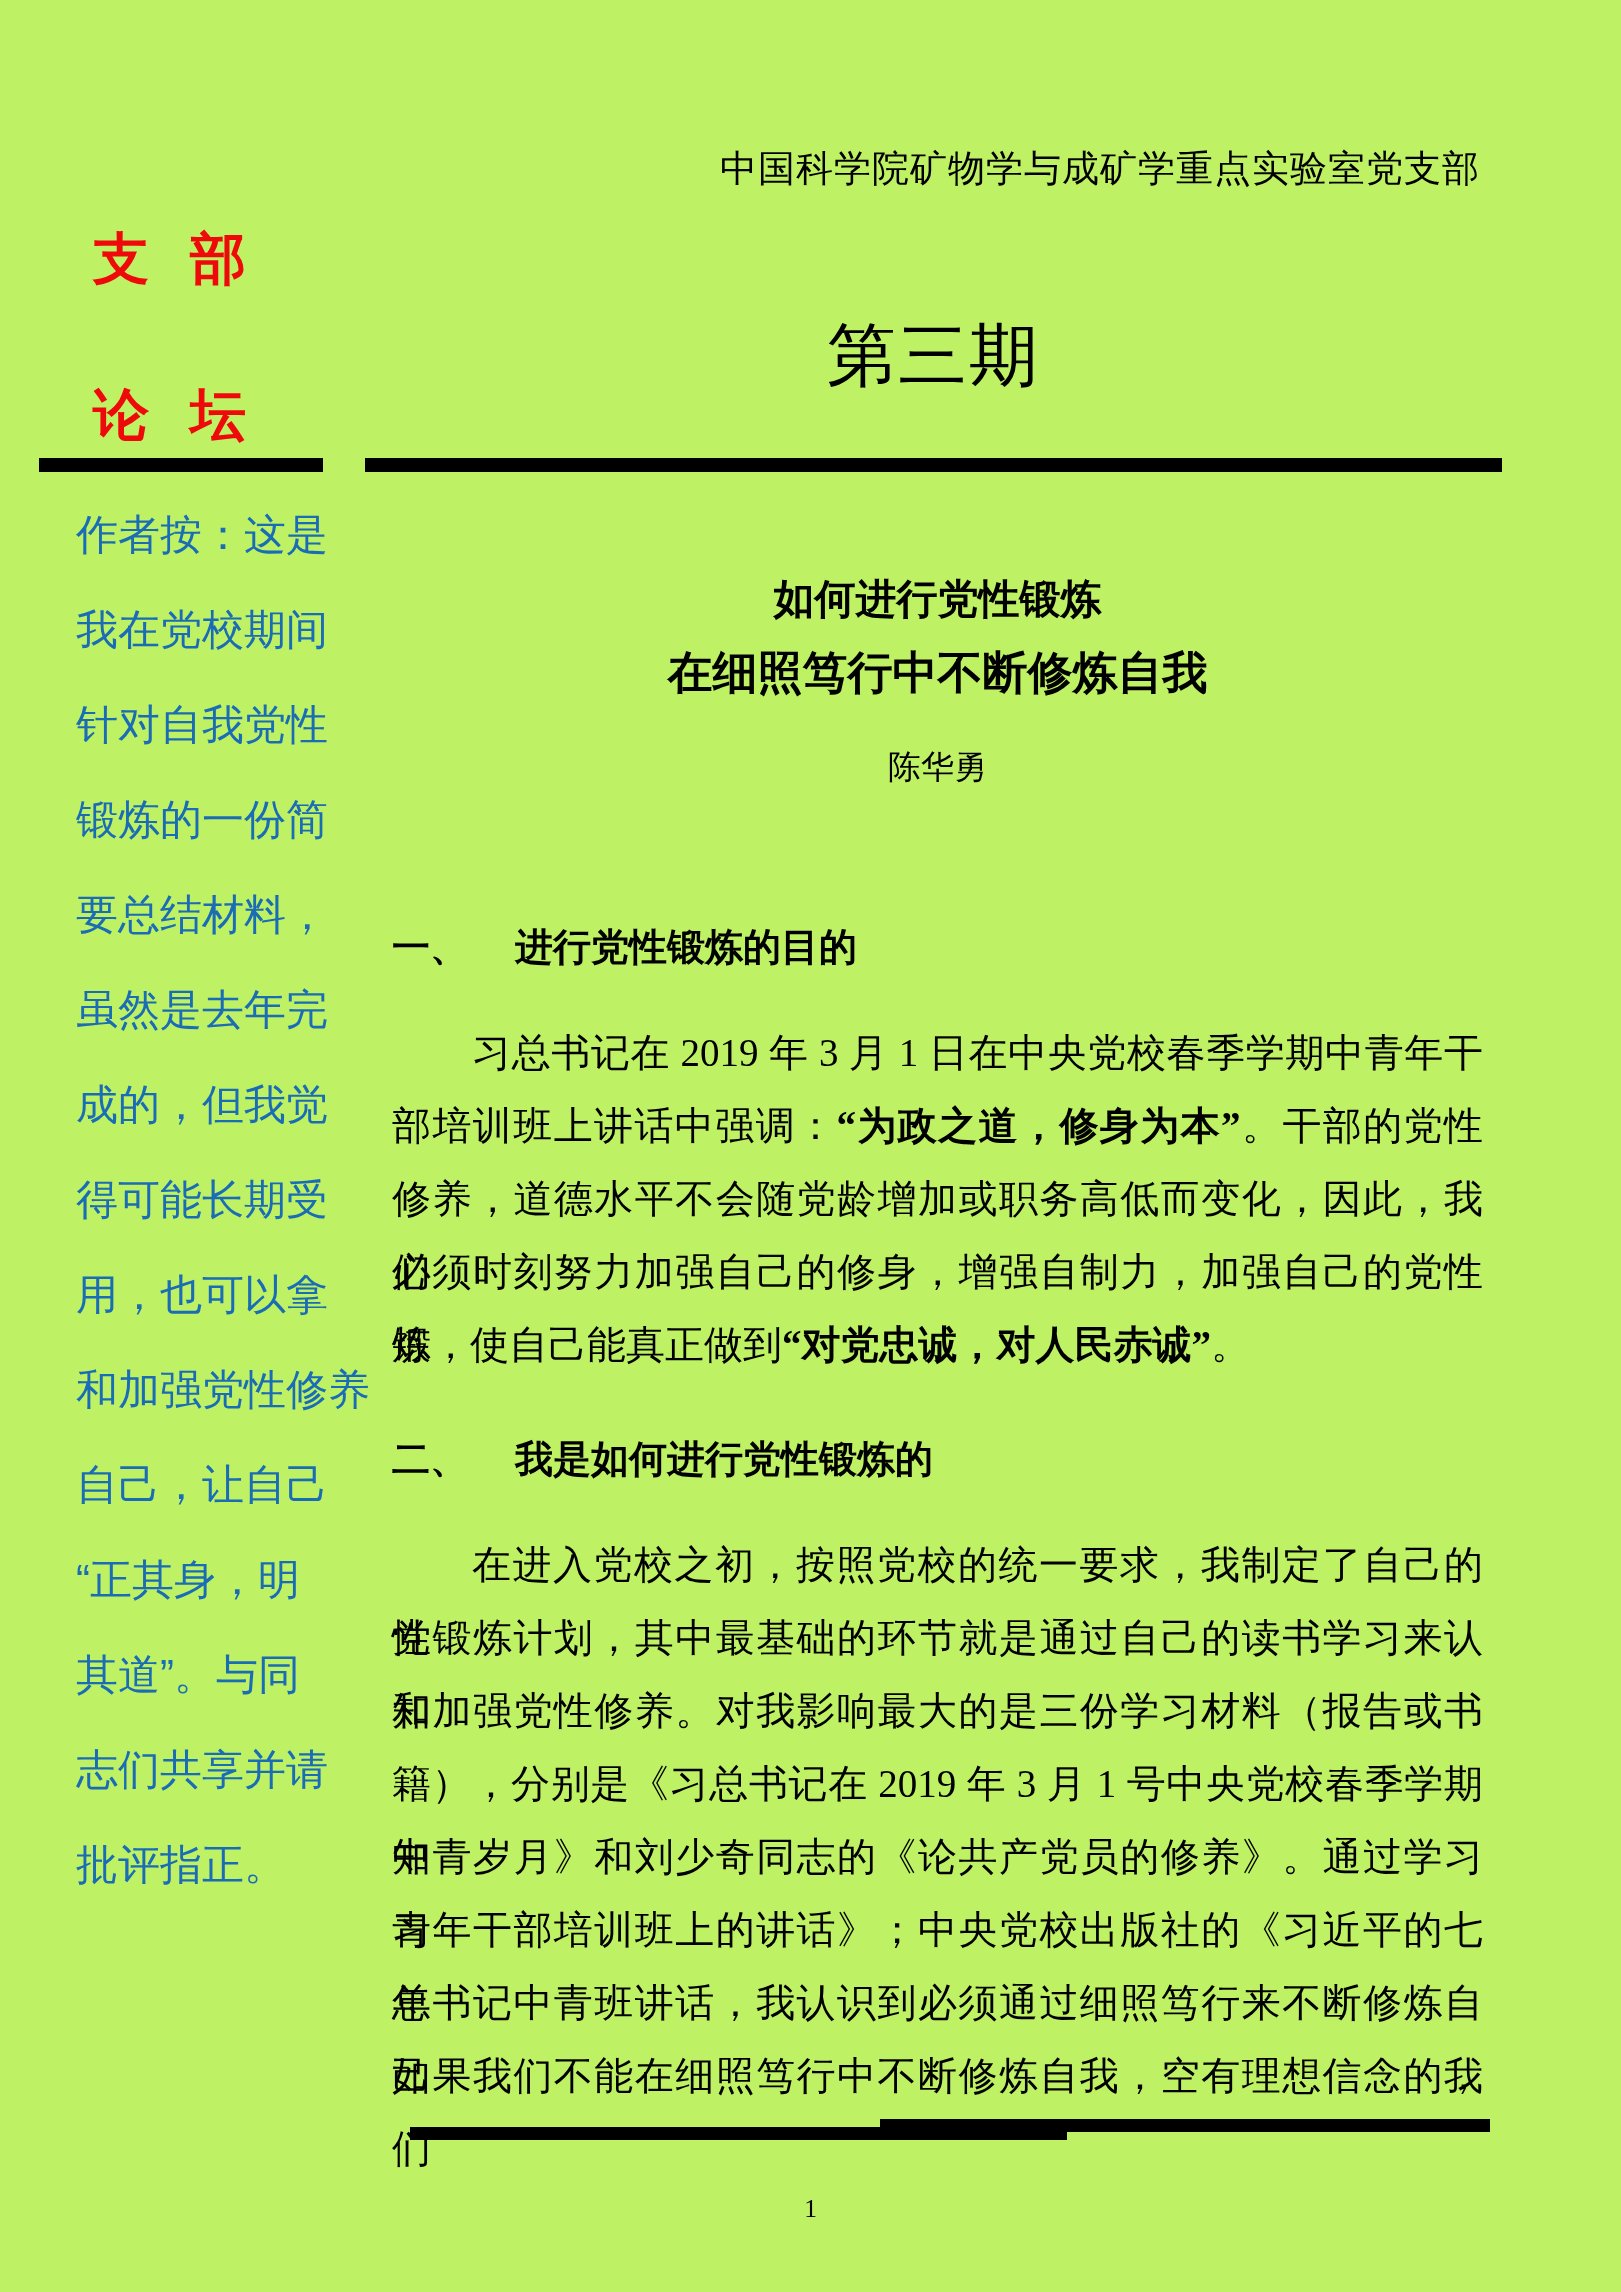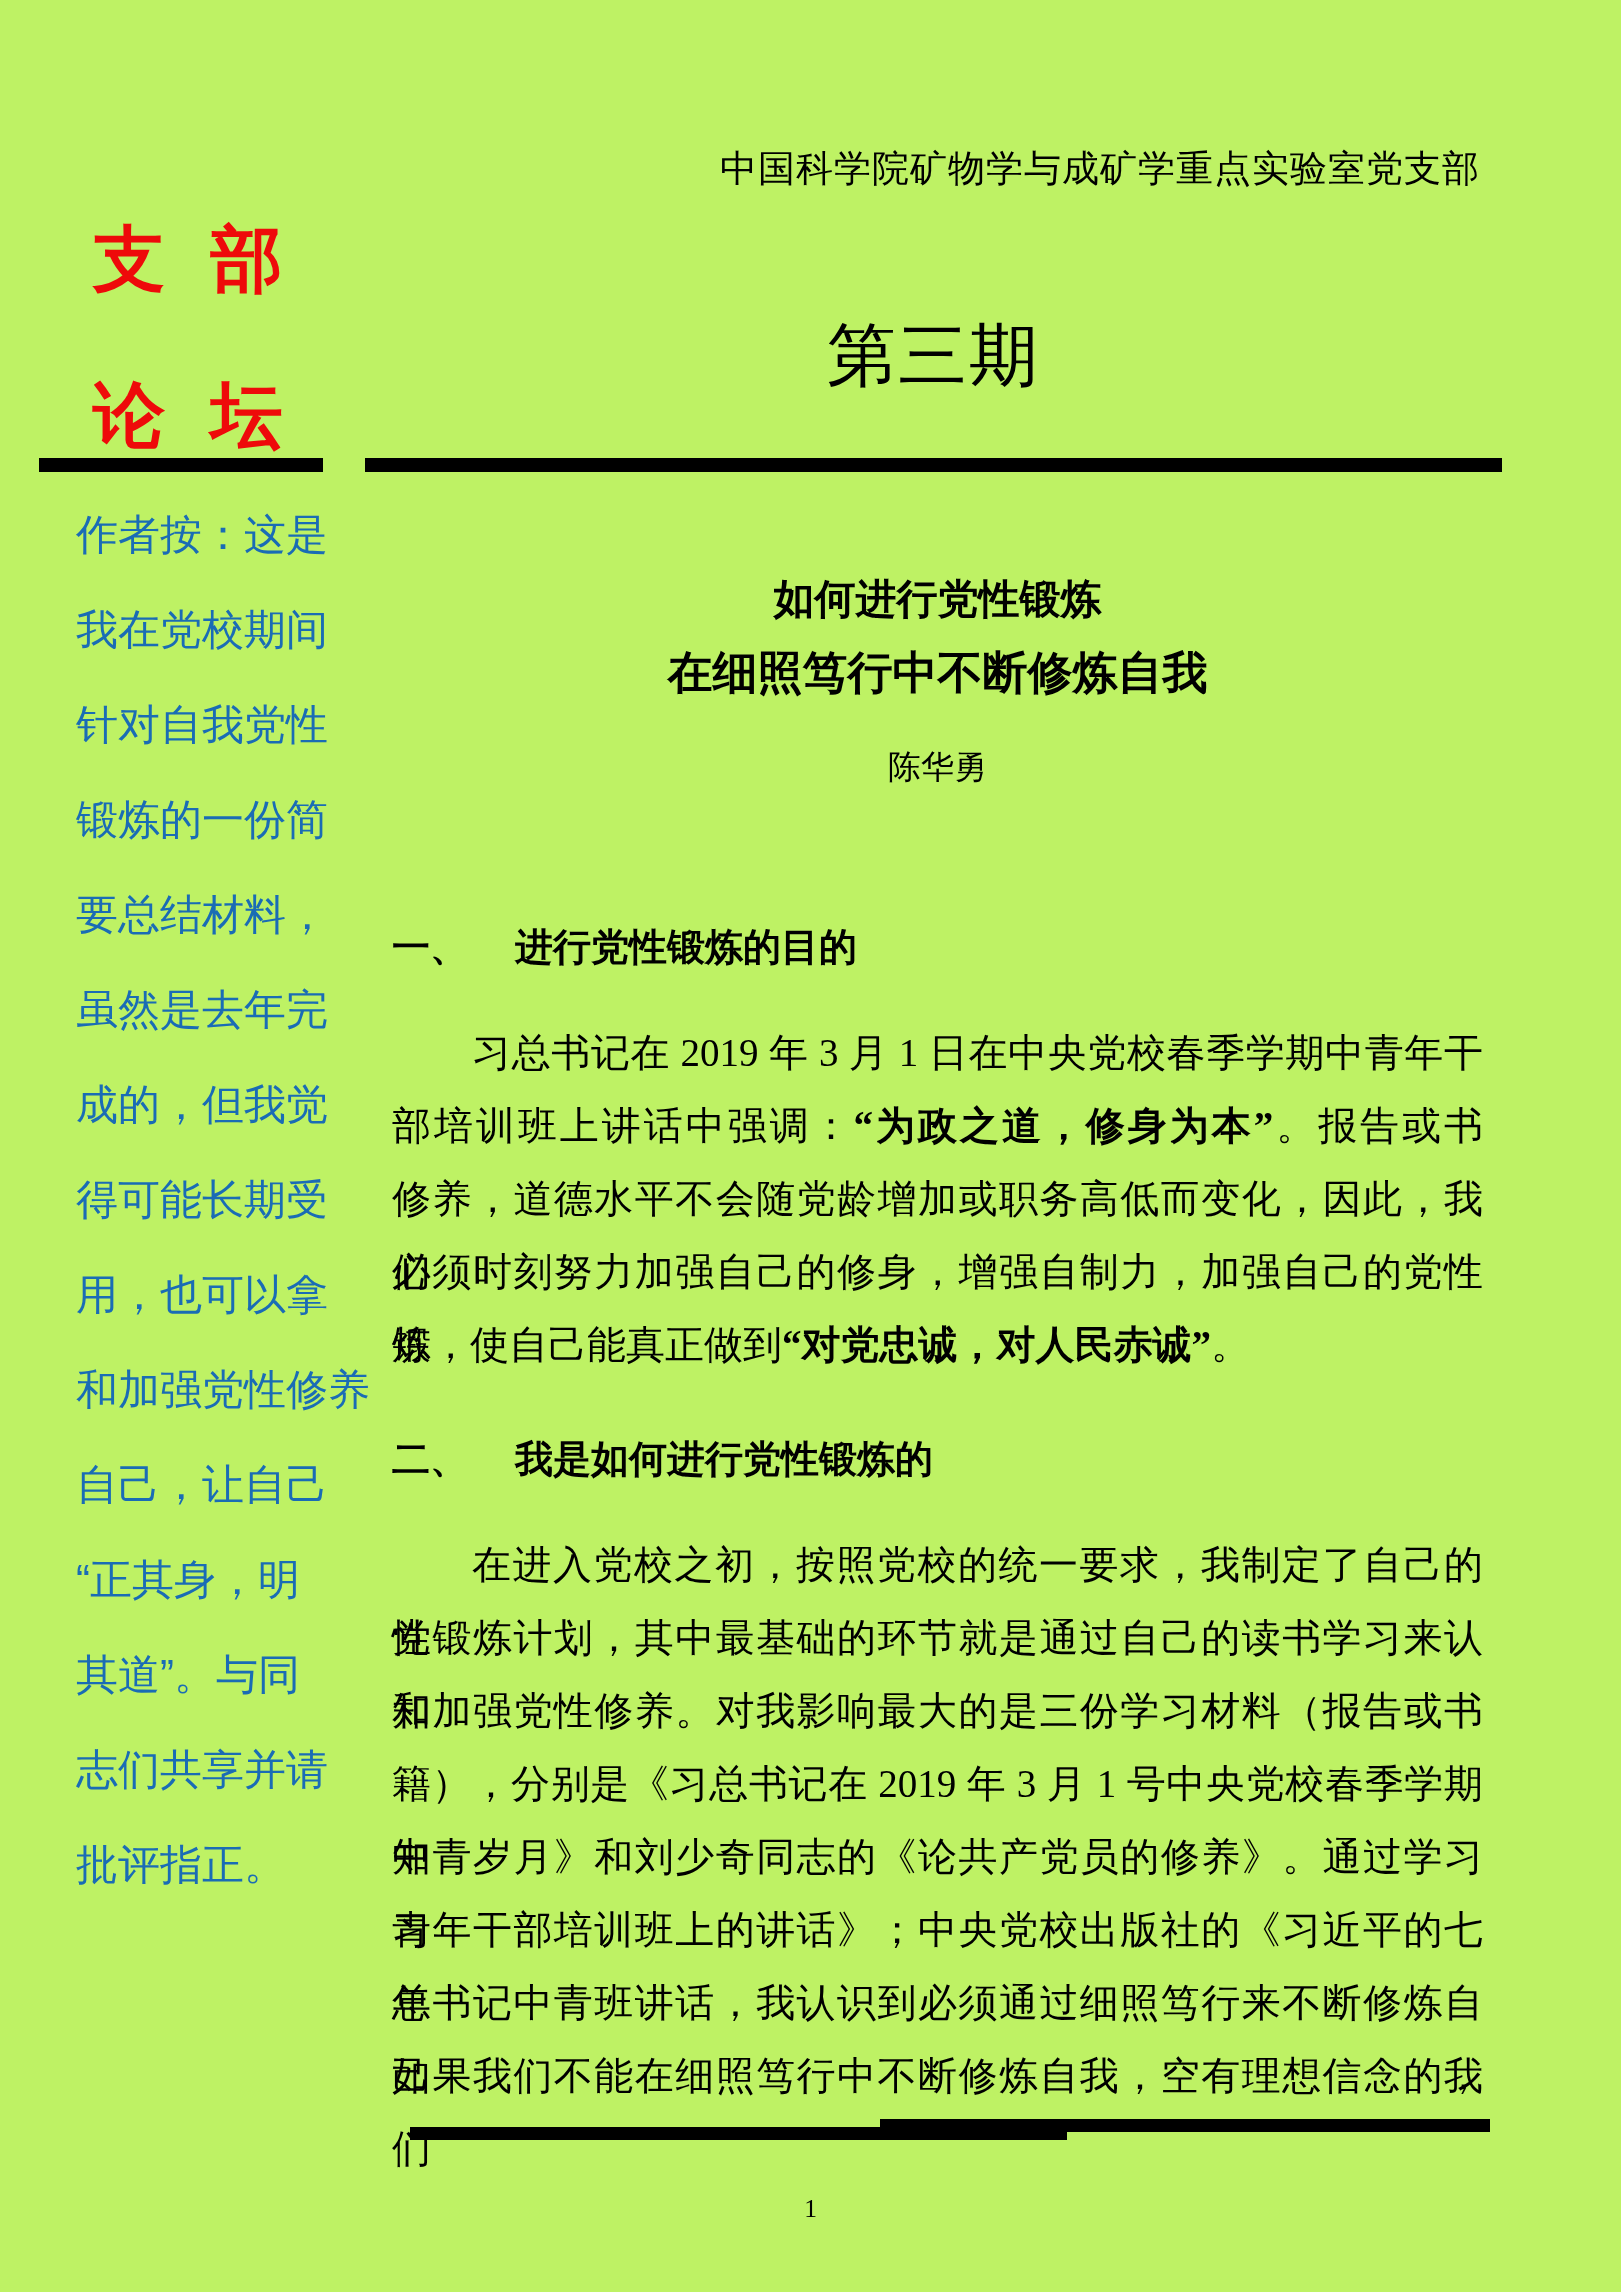--- a/index.html
+++ b/index.html
@@ -22,21 +22,21 @@
     line-height:43px;
     letter-spacing:1px;
     color:#000;
   }
   
   .masthead-line{
     position:absolute;
     left:93px;
     font-family:"Liberation Sans","DejaVu Sans",sans-serif;
     font-weight:bold;
-    font-size:72px;
+    font-size:56px;
     line-height:82px;
     color:var(--accent-red,#ee0a0a);
     word-spacing:25.5px;
     white-space:nowrap;
   }
   .m1{top:218px;}
   .m2{top:374px;}
   
   .bar{position:absolute;background:#000;}
   .bar-top-left   {left:39px;  top:458px; width:284px;  height:13.7px;}
@@ -172,21 +172,21 @@
     </div>
 
   <div class="article-title">如何进行党性锻炼</div>
   <div class="article-subtitle">在细照笃行中不断修炼自我</div>
   <div class="article-author">陈华勇</div>
 
   <div class="article-body" id="article-body">
       <div class="section-heading"><span class="heading-num">一、</span><span>进行党性锻炼的目的</span></div>
       <div class="para">
         <div class="para-line fill indent"><span class="seg">习总书记在 2019 年 3 月 1 日在中央党校春季学期中青年干</span></div>
-        <div class="para-line fill"><span class="seg">部培训班上讲话中强调：</span><span class="seg b">“为政之道，修身为本”</span><span class="seg">。报告或书</span></div>
+        <div class="para-line fill"><span class="seg">部培训班上讲话中强调：</span><span class="seg b">“为政之道，修身为本”</span><span class="seg">。干部的党性</span></div>
         <div class="para-line fill"><span class="seg">修养，道德水平不会随党龄增加或职务高低而变化，因此，我们</span></div>
         <div class="para-line fill"><span class="seg">必须时刻努力加强自己的修身，增强自制力，加强自己的党性锻</span></div>
         <div class="para-line"><span class="seg">炼，使自己能真正做到</span><span class="seg b">“对党忠诚，对人民赤诚”</span><span class="seg">。</span></div>
       </div>
       <div class="section-heading mt"><span class="heading-num">二、</span><span>我是如何进行党性锻炼的</span></div>
       <div class="para">
         <div class="para-line fill indent"><span class="seg">在进入党校之初，按照党校的统一要求，我制定了自己的党</span></div>
         <div class="para-line fill"><span class="seg">性锻炼计划，其中最基础的环节就是通过自己的读书学习来认知</span></div>
         <div class="para-line fill"><span class="seg">和加强党性修养。对我影响最大的是三份学习材料（报告或书</span></div>
         <div class="para-line fill"><span class="seg">籍），分别是《习总书记在 2019 年 3 月 1 号中央党校春季学期中</span></div>

